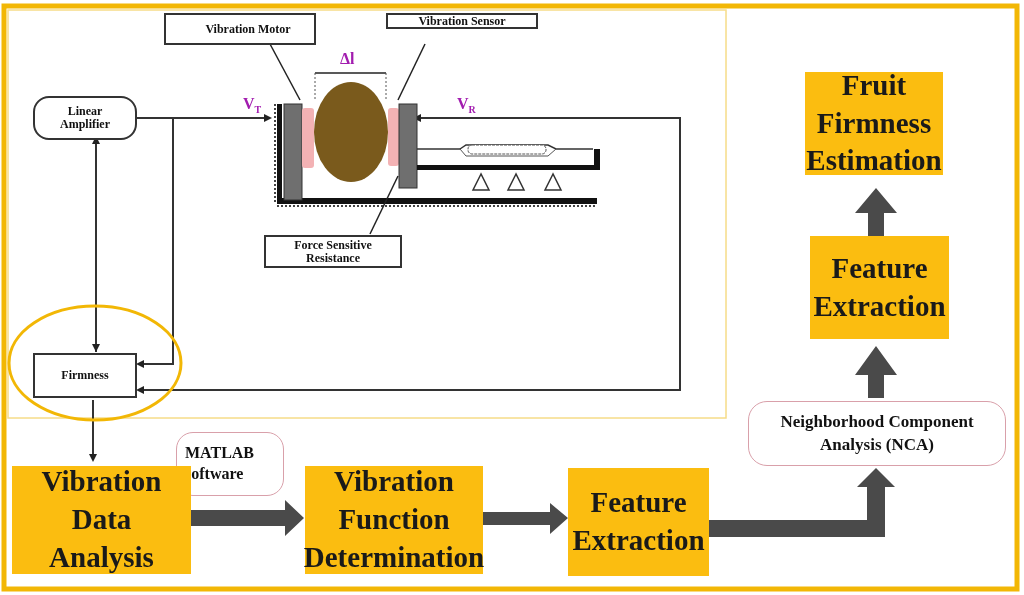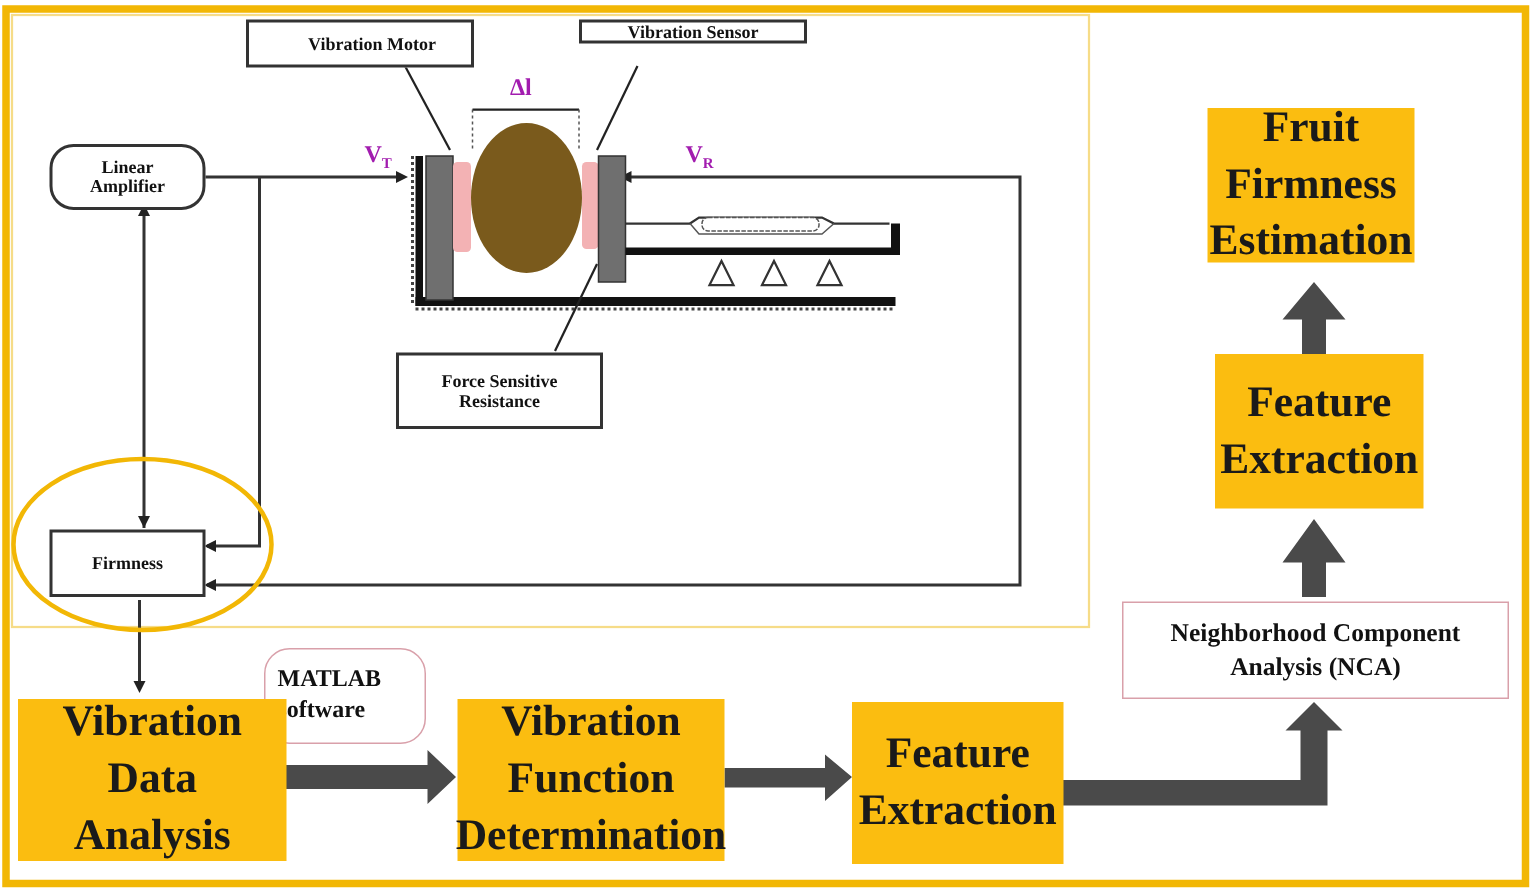--- a/index.html
+++ b/index.html
@@ -93,32 +93,32 @@
     <polygon points="164,510 285,510 285,500 304,518 285,536 285,526 164,526"></polygon>
     <polygon points="483,512 550,512 550,503 568,518 550,534 550,525 483,525"></polygon>
     <polygon points="708,520 867,520 867,487 857,487 876,468 895,487 885,487 885,537 708,537"></polygon>
     <polygon points="868,398 868,375 855,375 876,346 897,375 884,375 884,398"></polygon>
     <polygon points="868,236 868,213 855,213 876,188 897,213 884,213 884,236"></polygon>
   </g>
 </svg>
 
 <div class="lbl wbox" style="left:164px;top:13px;width:152px;height:32px;padding-left:16px;">Vibration Motor</div>
 <div class="lbl wbox" style="left:386px;top:13px;width:152px;height:16px;">Vibration Sensor</div>
-<div class="lbl wbox" style="left:264px;top:235px;width:138px;height:51px;padding:0 14px;">Force Sensitive Resistance</div>
+<div class="lbl wbox" style="left:264px;top:235px;width:138px;height:33px;padding:0 14px;">Force Sensitive Resistance</div>
 <div class="lbl wbox" style="left:33px;top:96px;width:104px;height:44px;padding:0 16px;border-radius:16px;">Linear Amplifier</div>
 <div class="lbl wbox" style="left:33px;top:353px;width:104px;height:45px;">Firmness</div>
 
 <div class="vlabel" style="left:340px;top:50px;">Δl</div>
 <div class="vlabel" style="left:214px;top:95px;margin-left:29px;">
   <span>V</span><sub>T</sub>
 </div>
 <div class="vlabel" style="left:457px;top:95px;">
   <span>V</span><sub>R</sub>
 </div>
 
 <div class="lbl pbox mlab" style="left:176px;top:432px;width:108px;height:64px;padding:0 8px;justify-content:flex-start;text-align:left;border-radius:17px;">MATLAB software</div>
 
 <div class="lbl ybox" style="left:12px;top:466px;width:179px;height:108px;padding:0 14px;">Vibration Data Analysis</div>
 <div class="lbl ybox" style="left:305px;top:466px;width:178px;height:108px;padding:0 8px;">Vibration Function Determination</div>
 <div class="lbl ybox" style="left:568px;top:468px;width:141px;height:108px;padding:0 6px;">Feature Extraction</div>
-<div class="lbl pbox" style="left:748px;top:401px;width:258px;height:65px;padding:0 10px;">Neighborhood Component Analysis (NCA)</div>
+<div class="lbl pbox" style="left:748px;top:401px;width:258px;height:65px;padding:0 10px;border-radius:19px;">Neighborhood Component Analysis (NCA)</div>
 <div class="lbl ybox" style="left:810px;top:236px;width:139px;height:103px;padding:0 8px;">Feature Extraction</div>
 <div class="lbl ybox" style="left:805px;top:72px;width:138px;height:103px;padding:0 10px;">Fruit Firmness Estimation</div>
 
 </body></html>

